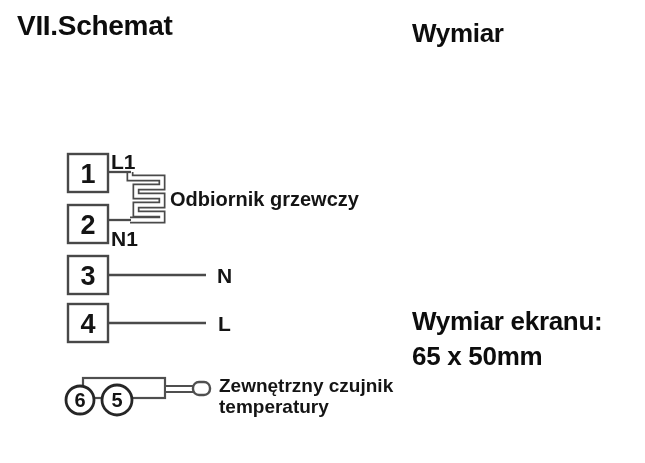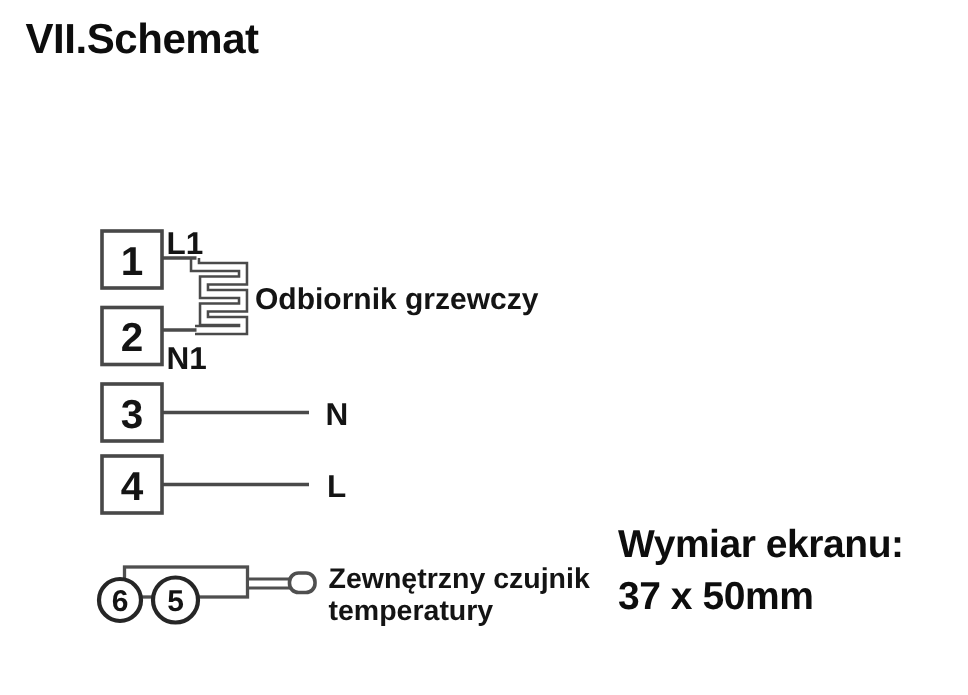--- a/index.html
+++ b/index.html
@@ -29,21 +29,21 @@
   .note {
     position: absolute;
     left: 412px;
     font-size: 26px;
     font-weight: bold;
     line-height: 35px;
     letter-spacing: -0.3px;
     color: #0d0d0d;
   }
   .note-thermostat { top: 16px; }
-  .note-screen   { top: 304px; margin-top: 41px; }
+  .note-screen   { top: 304px; }
   .note span { display: block; white-space: nowrap; }
   .schematic {
     position: absolute;
     left: 0;
     top: 130px;
     width: 430px;
     height: 333px;
   }
   .schematic text {
     font-family: "Liberation Sans", sans-serif;
@@ -57,25 +57,26 @@
   .sensor-label   { font-size: 19px; }
 </style>
 </head>
 <body>
 
 <div class="page">
 
   <div class="page-title">VII.Schemat</div>
 
   <div class="note note-thermostat">
+    <span>Wymiar</span>
   </div>
 
   <div class="note note-screen">
     <span>Wymiar ekranu:</span>
-    <span>37 x 50mm</span>
+    <span>65 x 50mm</span>
   </div>
 
   <svg class="schematic" viewBox="0 0 430 333">
 
     <g>
       <path d="M130,42 V48 H162 V57 H136 V66 H162 V75 H136 V84 H162 V90 H130" fill="none" stroke="#4a4a4a" stroke-width="7" stroke-linejoin="miter"></path>
       <path d="M130,42 V48 H162 V57 H136 V66 H162 V75 H136 V84 H162 V90 H130" fill="none" stroke="#ffffff" stroke-width="3.6" stroke-linejoin="miter"></path>
     </g>
 
     <path d="M108,42 H131" fill="none" stroke="#4a4a4a" stroke-width="2.3"></path>

